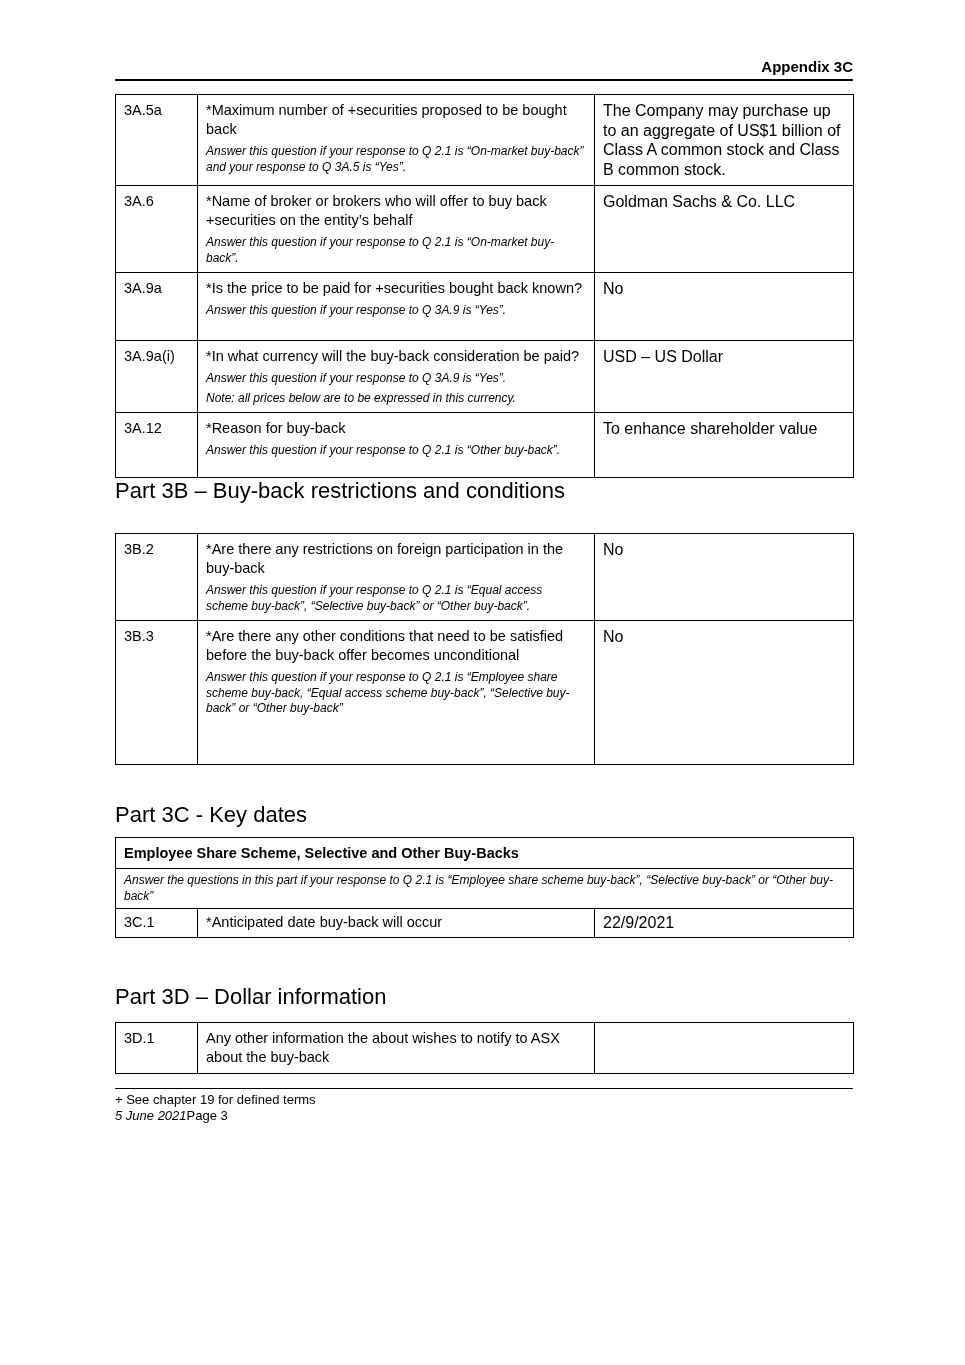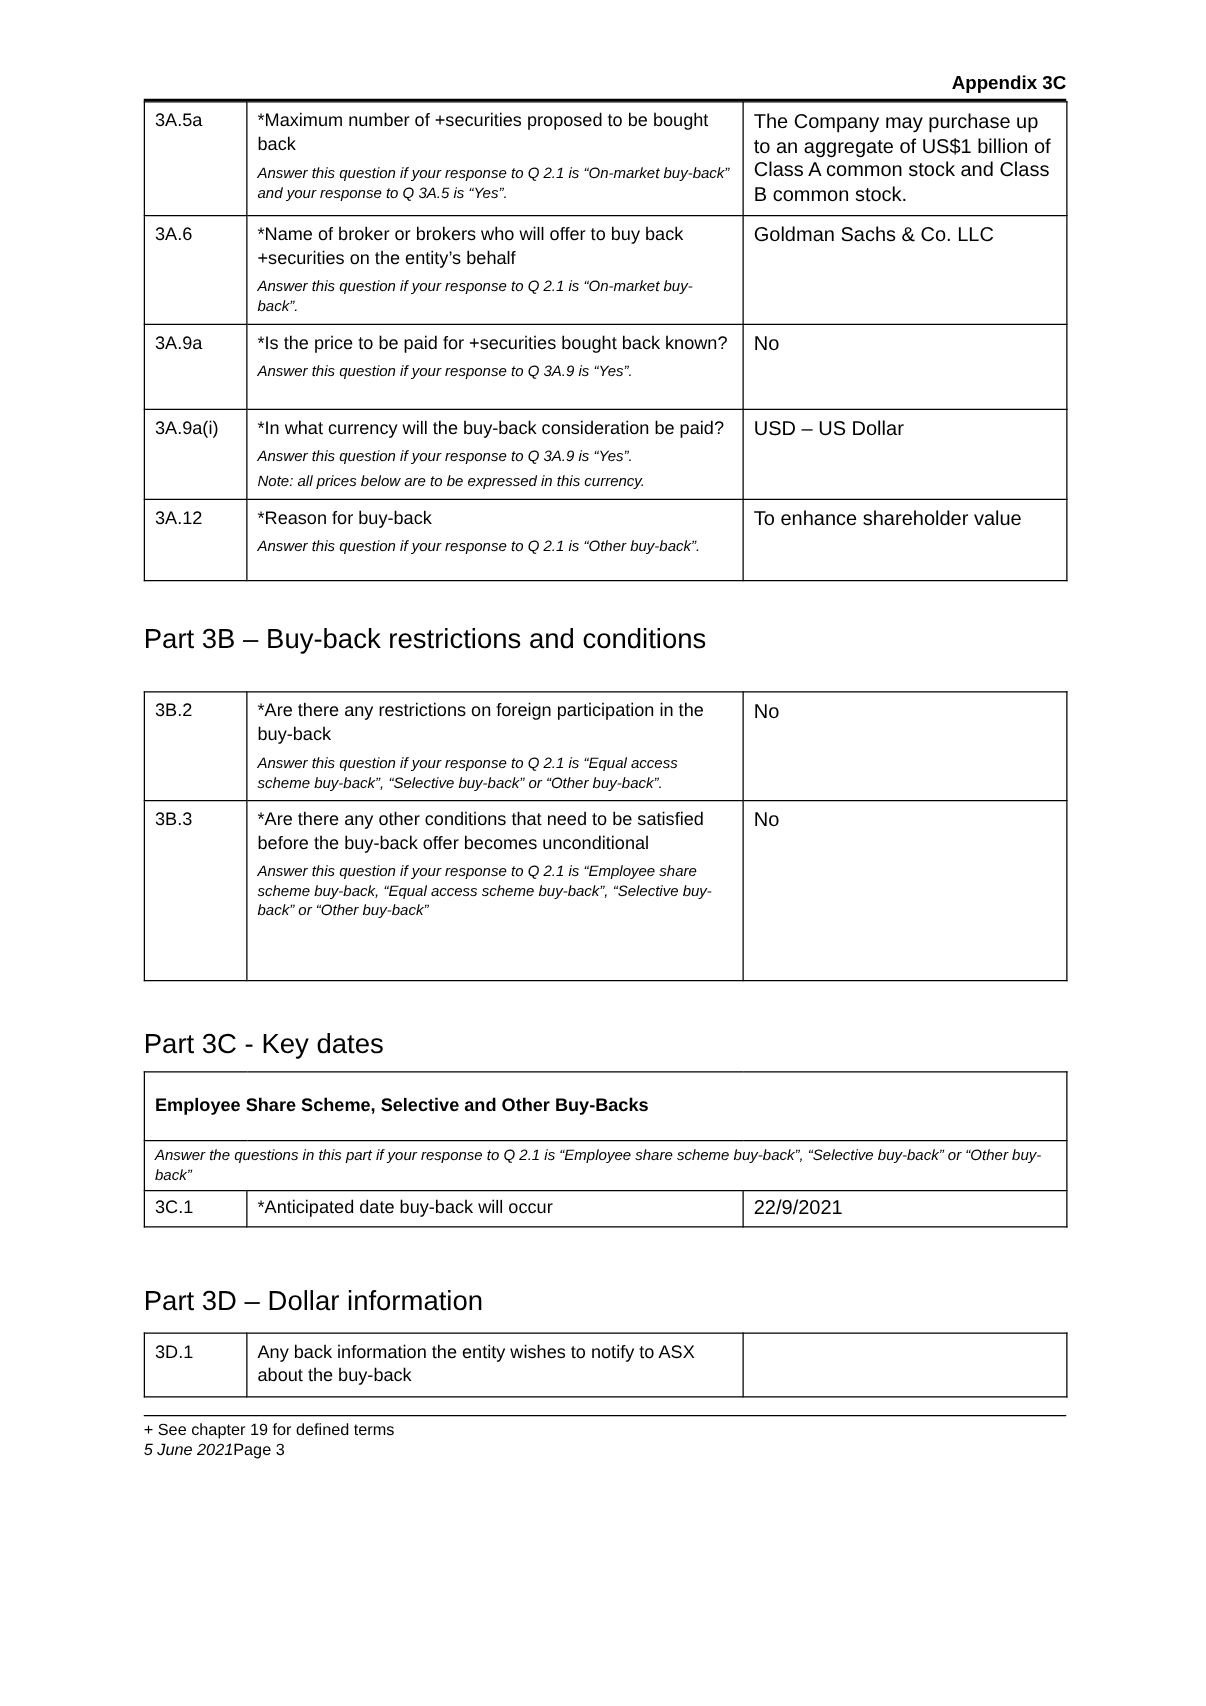--- a/index.html
+++ b/index.html
@@ -9,32 +9,32 @@
     color:#000;-webkit-font-smoothing:antialiased;
   }
   .sheet{position:absolute;left:115px;top:0;width:738px;}
   .doc-header{margin-top:57px;text-align:right;font-weight:bold;font-size:15px;line-height:19px;}
   .header-rule{border:none;border-top:2px solid #000;margin:3px 0 0 0;height:0;}
   table{border-collapse:collapse;width:100%;table-layout:fixed;}
   td{border:1.5px solid #000;vertical-align:top;padding:6px 8px;box-sizing:border-box;}
   col.c-id{width:82px;}
   col.c-q{width:397px;}
   col.c-a{width:259px;}
-  .t1{}
+  .t1{margin-top:13px;}
   .id-cell{font-size:14.5px;line-height:19px;}
   .q{font-size:14.5px;line-height:19px;}
   .note{font-size:12px;font-style:italic;line-height:15.5px;margin-top:5px;}
   .note + .note{margin-top:4px;}
   .answer{font-size:16px;line-height:19.5px;}
   .section-heading{font-size:22px;line-height:26px;font-weight:400;}
-  .hd-3b{margin-top:33px;}
+  .hd-3b{}
   .t-3b{margin-top:29px;}
   .hd-3c{margin-top:37px;}
   .t-3c{margin-top:9px;}
-  .banner-cell{padding:18px 8px;margin-top:24px;}
+  .banner-cell{padding:6px 8px;margin-top:24px;}
   .banner{font-weight:bold;font-size:14.5px;line-height:18px;}
   .banner-note-cell{padding:4px 8px;}
   .banner-note{font-size:12px;font-style:italic;line-height:15.5px;}
   .slim td{padding:4px 8px;}
   .hd-3d{margin-top:46px;}
   .t-3d{margin-top:12px;}
   .footer-rule{border:none;border-top:1.5px solid #000;margin:14px 0 0 0;height:0;}
   .footer-line1{margin-top:3px;font-size:13px;line-height:16px;}
   .footer-line2{display:flex;font-size:13px;line-height:16px;}
   .footer-date{font-style:italic;}
@@ -178,21 +178,21 @@
   <table class="t-3d">
     <colgroup>
         <col class="c-id">
         <col class="c-q">
         <col class="c-a">
       </colgroup>
     <tbody>
       <tr>
         <td class="id-cell" style="height:50px">3D.1</td>
         <td>
-          <div class="q">Any back information the entity wishes to notify to ASX about the buy-back</div>
+          <div class="q">Any other information the about wishes to notify to ASX about the buy-back</div>
         </td>
         <td>
           <div class="answer"></div>
         </td>
       </tr>
     </tbody>
   </table>
 
   <hr class="footer-rule">
   <div class="footer-line1">+ See chapter 19 for defined terms</div>

